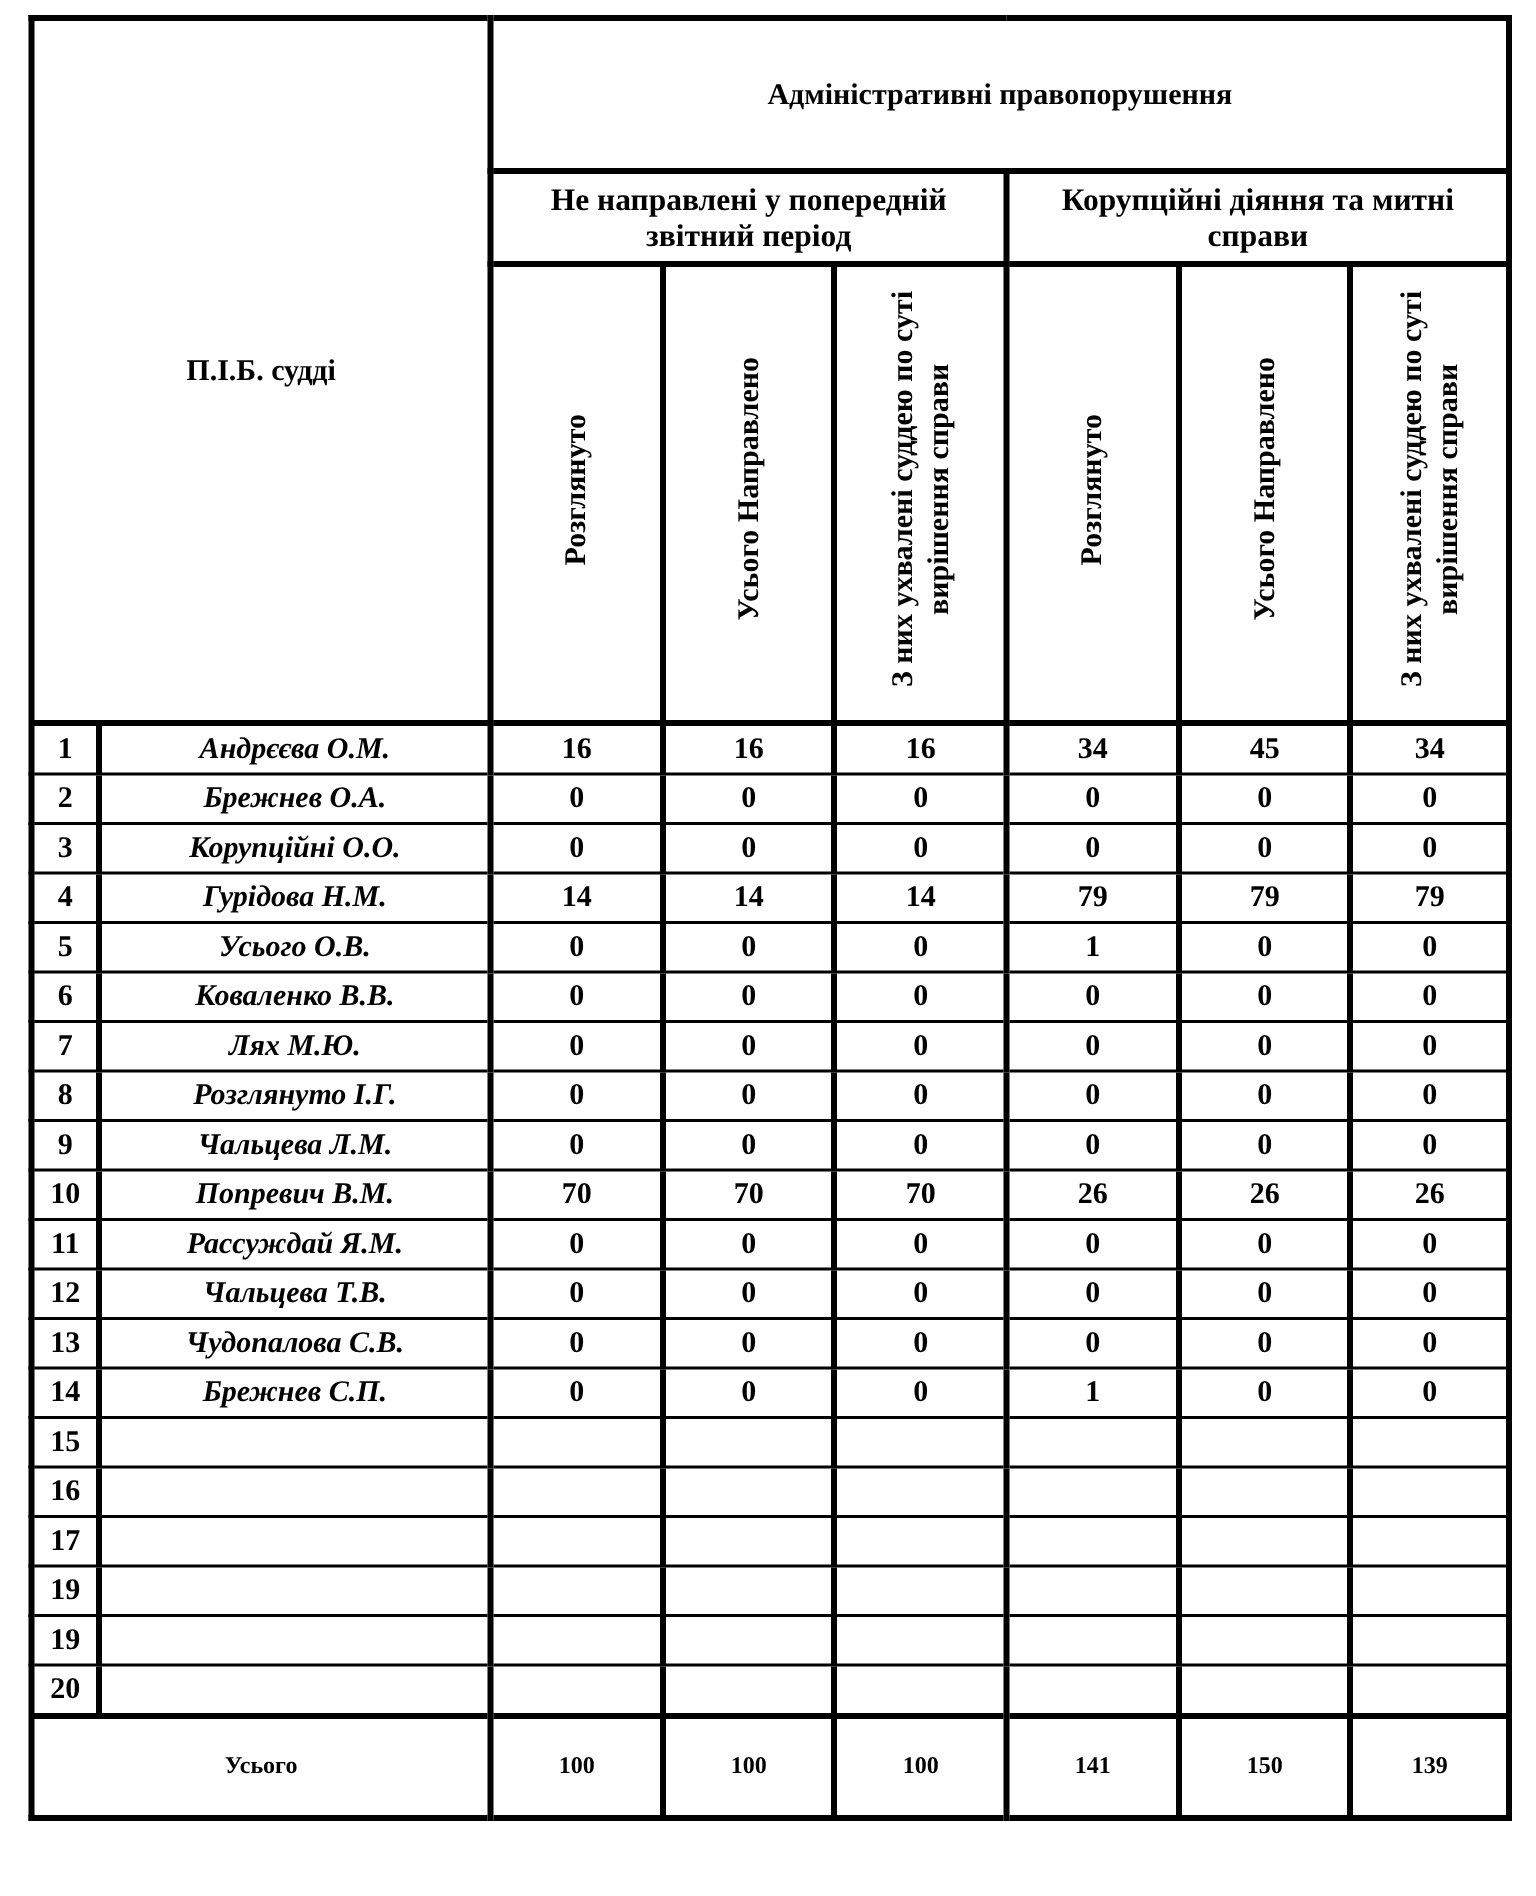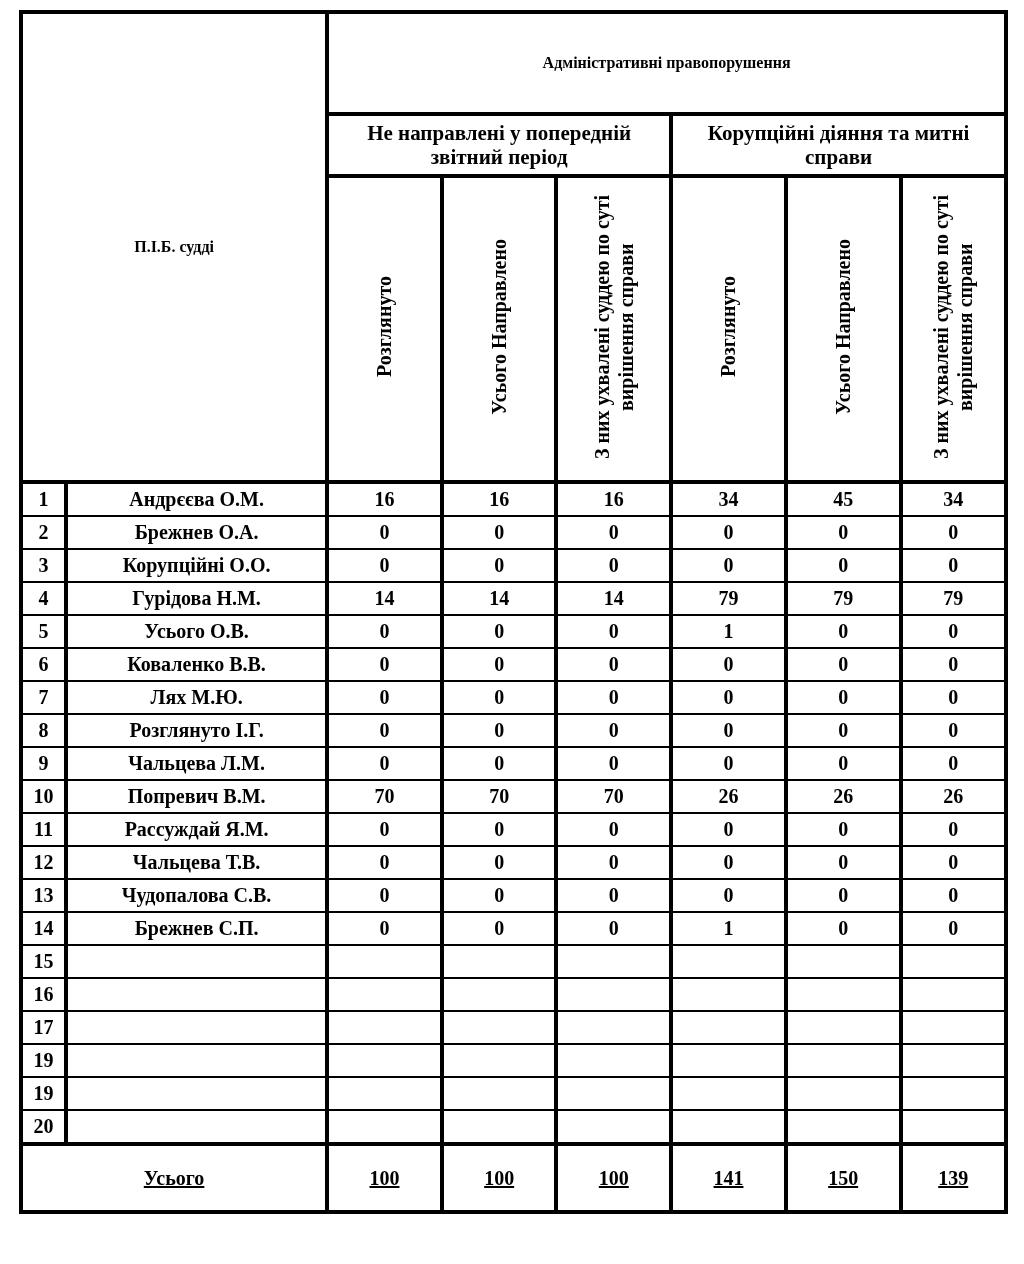--- a/index.html
+++ b/index.html
@@ -14,32 +14,32 @@
     border: 2px solid #000; padding: 0; text-align: center; vertical-align: middle;
     font-weight: bold; font-size: 20px; line-height: 1.15;
   }
   .col-num { width: 44px; }
   .col-name { width: 255px; }
   .col-val { width: 112px; }
   .col-val-last { width: 103px; }
   .thick-r { border-right: 4px solid #000 !important; }
   .thick-b { border-bottom: 4px solid #000 !important; }
   .thick-t { border-top: 4px solid #000 !important; }
-  tr.h1 th { height: 98px; font-size: 16px; text-align: center; }
+  tr.h1 th { height: 98px; font-size: 20px; text-align: center; }
   tr.h2 th { height: 58px; font-size: 21px; text-align: center; }
   tr.h3 th { height: 302px; }
   .vert {
     display: inline-block; writing-mode: vertical-rl; transform: rotate(180deg);
     font-size: 20px; font-weight: bold; text-align: center; white-space: normal;
     max-height: 290px; line-height: 1.2;
   }
   tr.data td { height: 31px; font-size: 20px; }
   td.num { font-weight: normal; font-size: 24px; }
-  td.name { font-size: 20px; }
-  tr.total td { height: 64px; font-size: 20px; text-decoration: underline; }
+  td.name { font-size: 20px; font-style: italic; }
+  tr.total td { height: 64px; font-size: 16px; }
   th.fio { font-size: 20px; vertical-align: middle; padding-bottom: 0; }
 </style>
 </head>
 <body>
 
 <table class="report">
   <colgroup>
     <col class="col-num">
     <col class="col-name">
     <col class="col-val">

